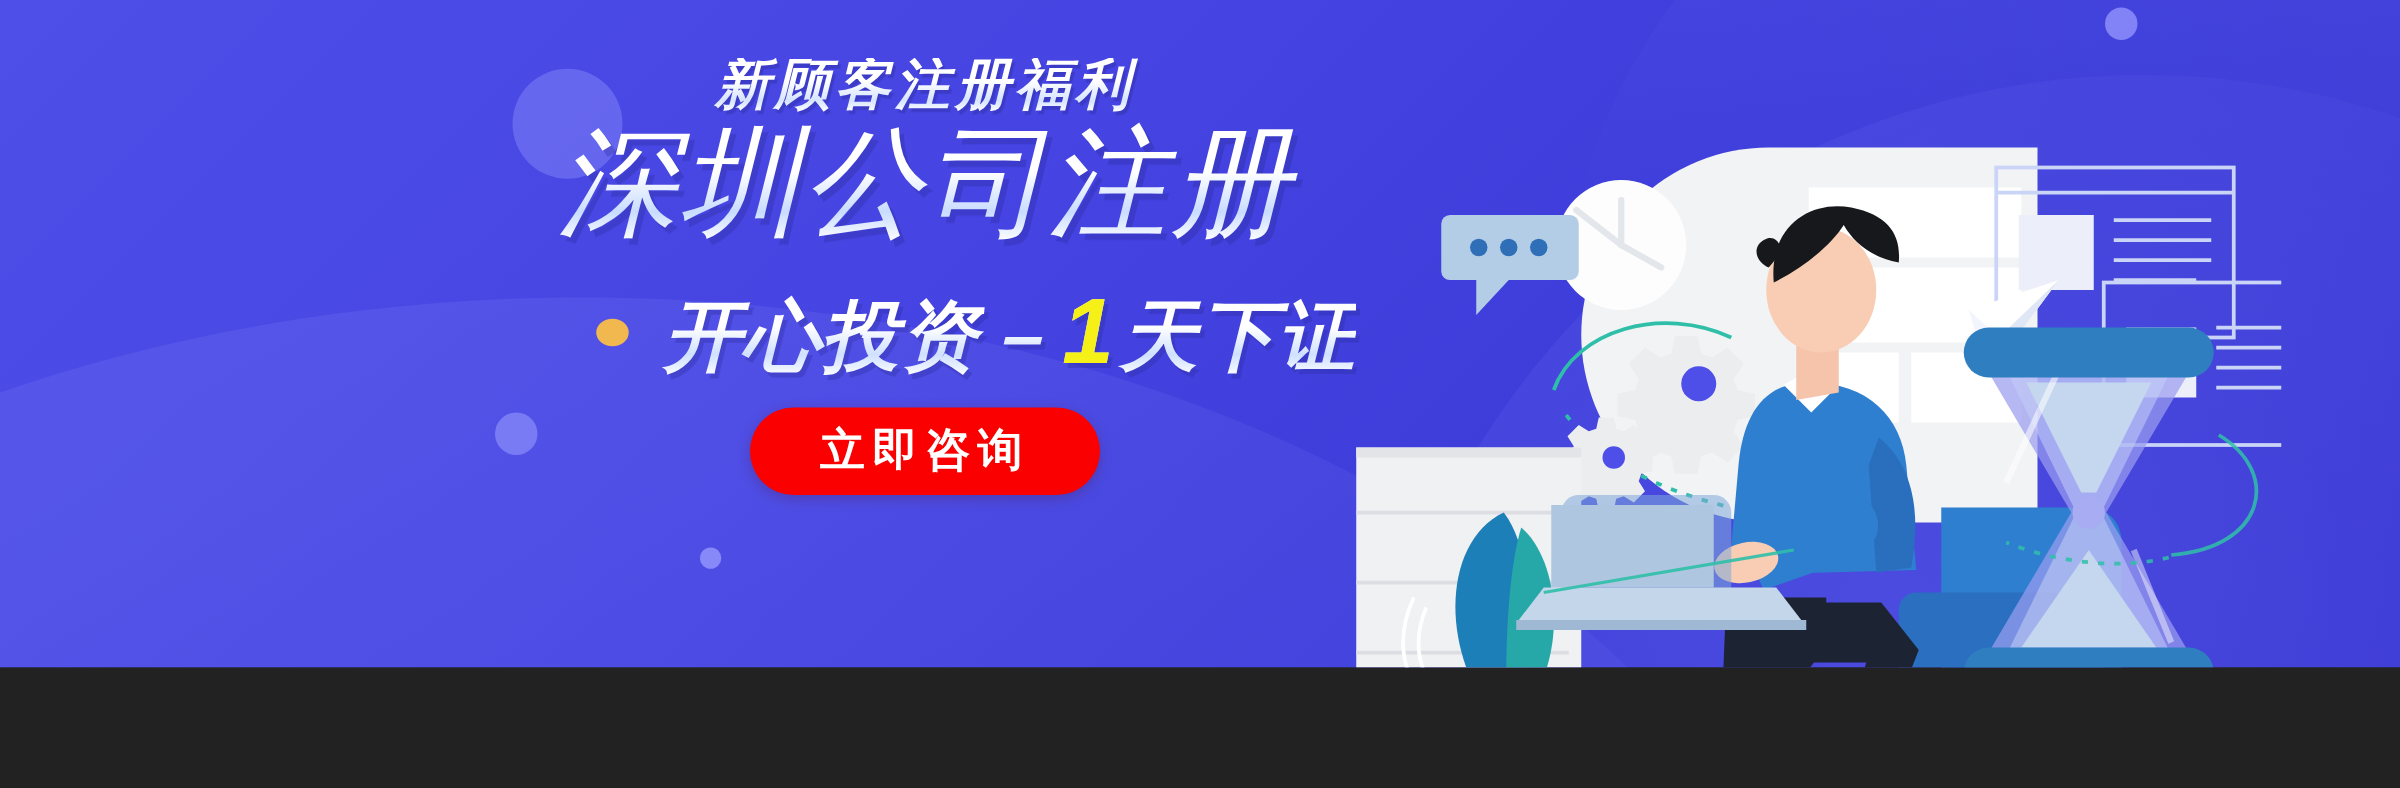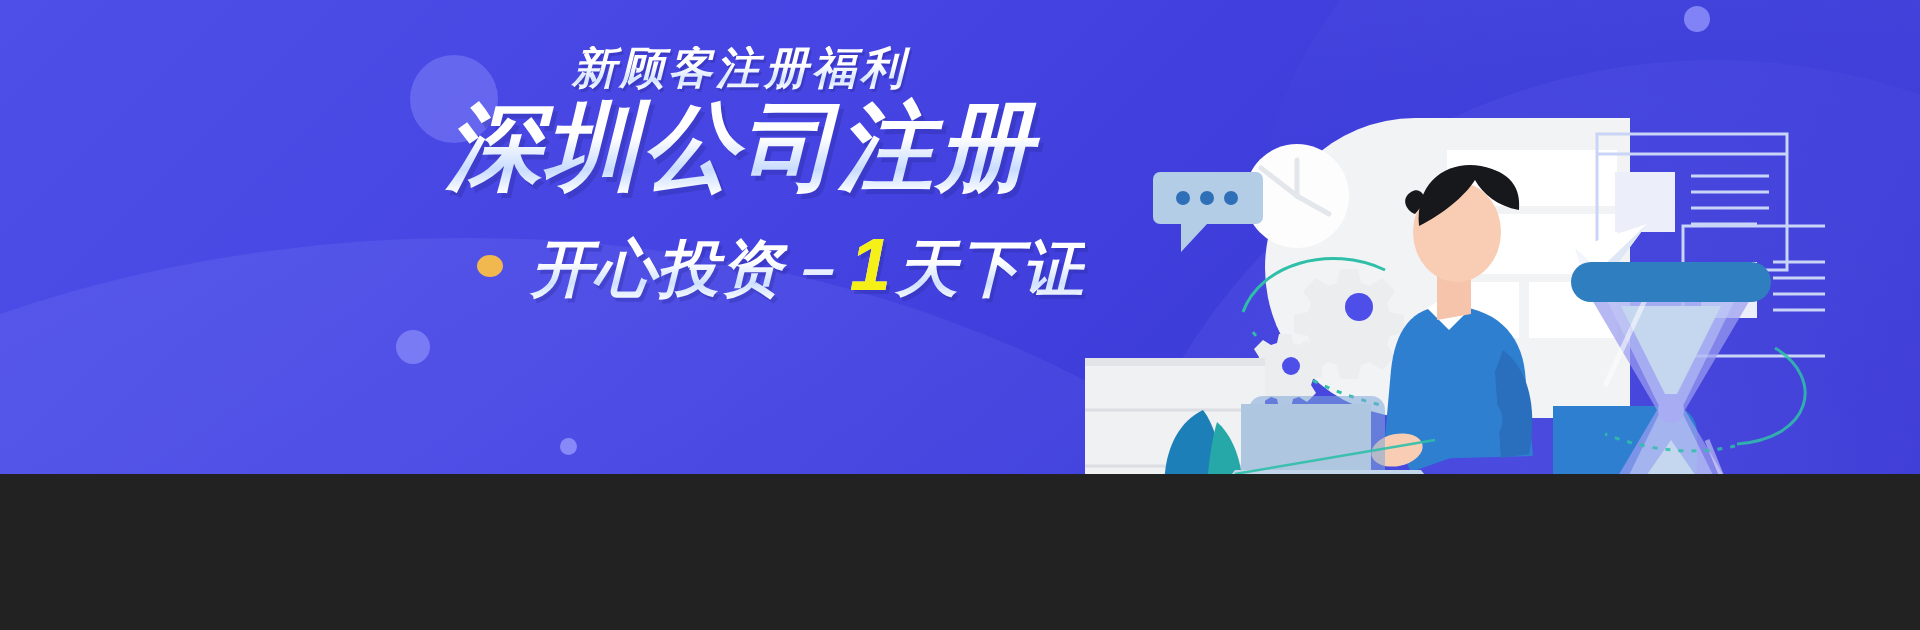--- a/index.html
+++ b/index.html
@@ -1,20 +1,20 @@
 <!DOCTYPE html>
 <html><head>
 <meta charset="utf-8">
 <title>Banner</title>
 <style>
   html,body{margin:0;padding:0;background:#222;}
   *{box-sizing:border-box;}
   .banner{
     position:relative;
-    width:1920px;height:474px;
+    width:1920px;height:534px;
     overflow:hidden;
     font-family:"Liberation Sans","DejaVu Sans",sans-serif;
     background:linear-gradient(135deg,#4d4fe8 0%,#4644e2 38%,#3b3bd8 72%,#3836d2 100%);
   }
 
   
   .bg-arc-big{
     position:absolute;left:-560px;top:238px;
     width:2050px;height:1400px;border-radius:50%;
     background:linear-gradient(150deg,rgba(104,106,240,.50) 0%,rgba(86,88,232,.30) 45%,rgba(70,70,220,.05) 80%);
@@ -42,21 +42,21 @@
   .eyebrow{
     font-size:44px;font-weight:bold;font-style:italic;
     letter-spacing:4px;line-height:1;
     color:#ffffff;
     background:linear-gradient(180deg,#ffffff 42%,#d6e4ff 78%,#ffffff 100%);
     -webkit-background-clip:text;background-clip:text;-webkit-text-fill-color:transparent;
     filter:drop-shadow(2px 3px 0 rgba(40,40,150,.35));
     margin:0 0 6px 0;
   }
   .headline{
-    font-size:96px;font-weight:bold;font-style:italic;
+    font-size:96px;font-weight:normal;font-style:italic;
     letter-spacing:2px;line-height:1.06;
     background:linear-gradient(180deg,#ffffff 40%,#c9dcff 72%,#ffffff 96%);
     -webkit-background-clip:text;background-clip:text;-webkit-text-fill-color:transparent;
     filter:drop-shadow(4px 5px 0 rgba(40,40,150,.30));
     margin:0 0 20px 0;white-space:nowrap;
   }
 
   .pill{
     display:inline-block;
     padding:10px 34px 12px 34px;
@@ -238,15 +238,18 @@
 
   <div class="copy">
 
     <div class="eyebrow">新顾客注册福利</div>
 
     <h1 class="headline">深圳公司注册</h1>
 
 
     <div class="line3"><span>开心投资－</span><span class="num">1</span><span>天下证</span></div>
 
+    <div>
+      <button class="cta">立即咨询</button>
+    </div>
 
   </div>
 </div>
 
 </body></html>

